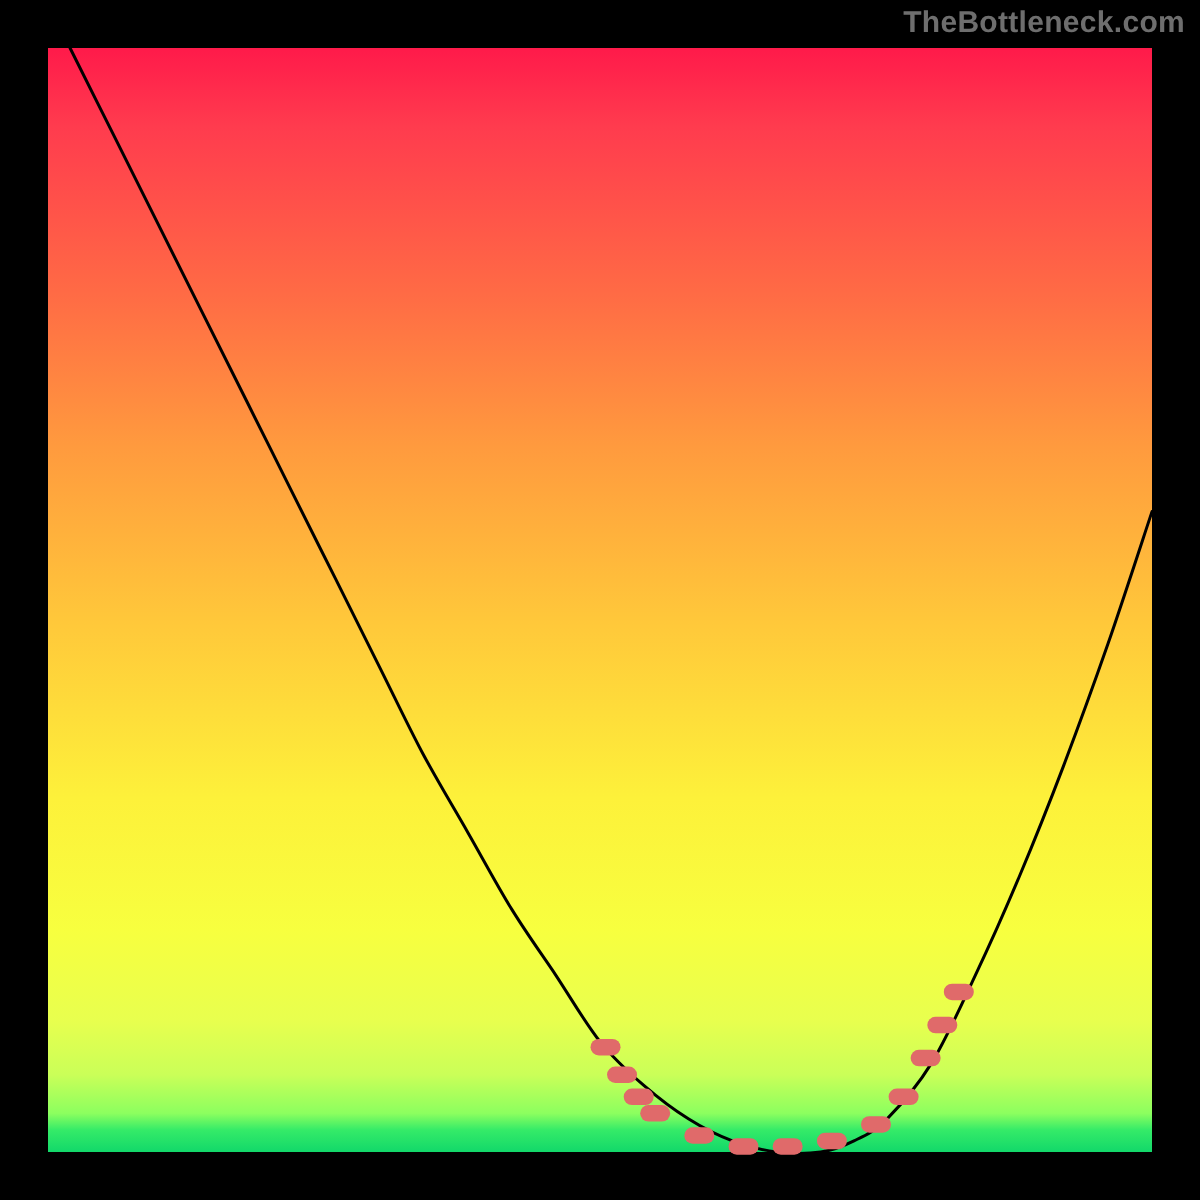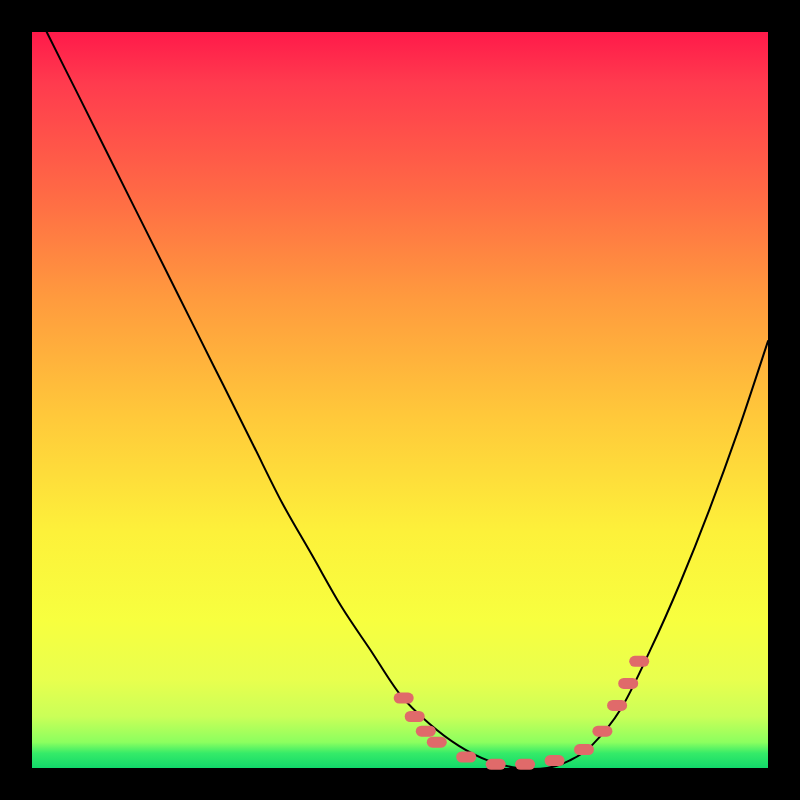--- a/index.html
+++ b/index.html
@@ -57,20 +57,21 @@
     color: #6e6e6e;
     letter-spacing: 0.2px;
     user-select: none;
   }
 </style>
 </head>
 <body>
 
 <div class="stage">
 
+  <div class="watermark">TheBottleneck.com</div>
 
   <div class="plot-area">
     <svg class="curve" viewBox="0 0 736 736" preserveAspectRatio="none">
       <path id="curve-path" fill="none" stroke-width="2" stroke-linecap="round" stroke-linejoin="round" d="M 14.7 0.0 C 19.6 9.8, 34.3 39.3, 44.2 58.9 C 54.0 78.5, 63.8 98.1, 73.6 117.8 C 83.4 137.4, 93.2 157.0, 103.0 176.6 C 112.9 196.3, 122.7 215.9, 132.5 235.5 C 142.3 255.1, 152.1 274.8, 161.9 294.4 C 171.7 314.0, 181.5 333.7, 191.4 353.3 C 201.2 372.9, 211.0 392.5, 220.8 412.2 C 230.6 431.8, 240.4 452.6, 250.2 471.0 C 260.1 489.4, 269.9 505.4, 279.7 522.6 C 289.5 539.7, 299.3 558.1, 309.1 574.1 C 318.9 590.0, 328.7 603.5, 338.6 618.2 C 348.4 633.0, 358.2 650.1, 368.0 662.4 C 377.8 674.7, 387.6 683.3, 397.4 691.8 C 407.3 700.4, 417.1 707.8, 426.9 713.9 C 436.7 720.1, 446.5 725.0, 456.3 728.6 C 466.1 732.3, 475.9 734.8, 485.8 736.0 C 495.6 737.2, 506.6 737.2, 515.2 736.0 C 523.8 734.8, 529.9 732.3, 537.3 728.6 C 544.6 725.0, 550.8 722.5, 559.4 713.9 C 567.9 705.3, 579.0 693.1, 588.8 677.1 C 598.6 661.2, 608.4 639.1, 618.2 618.2 C 628.1 597.4, 637.9 575.3, 647.7 552.0 C 657.5 528.7, 667.3 504.2, 677.1 478.4 C 686.9 452.6, 696.7 425.7, 706.6 397.4 C 716.4 369.2, 731.1 323.8, 736.0 309.1" stroke="#000000"></path>
       <g id="markers-group">
           <rect x="361.7" y="660.6" width="20" height="11" rx="5.5" ry="5.5" fill="#e06a6a"></rect>
           <rect x="372.7" y="679.0" width="20" height="11" rx="5.5" ry="5.5" fill="#e06a6a"></rect>
           <rect x="383.8" y="693.7" width="20" height="11" rx="5.5" ry="5.5" fill="#e06a6a"></rect>
           <rect x="394.8" y="704.7" width="20" height="11" rx="5.5" ry="5.5" fill="#e06a6a"></rect>
           <rect x="424.2" y="719.5" width="20" height="11" rx="5.5" ry="5.5" fill="#e06a6a"></rect>

